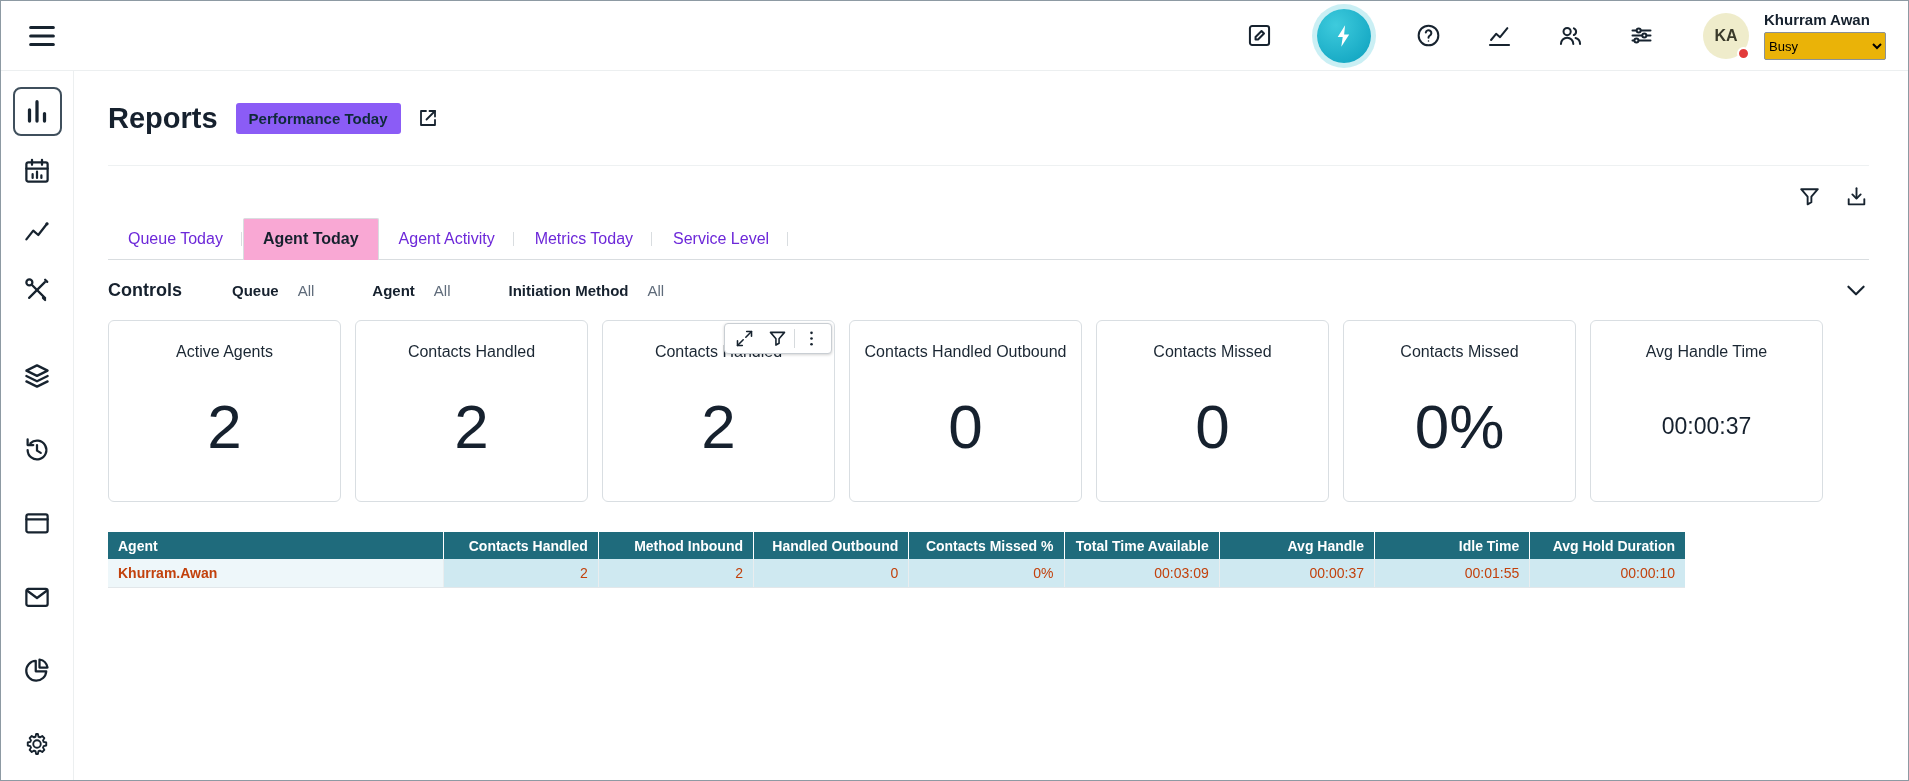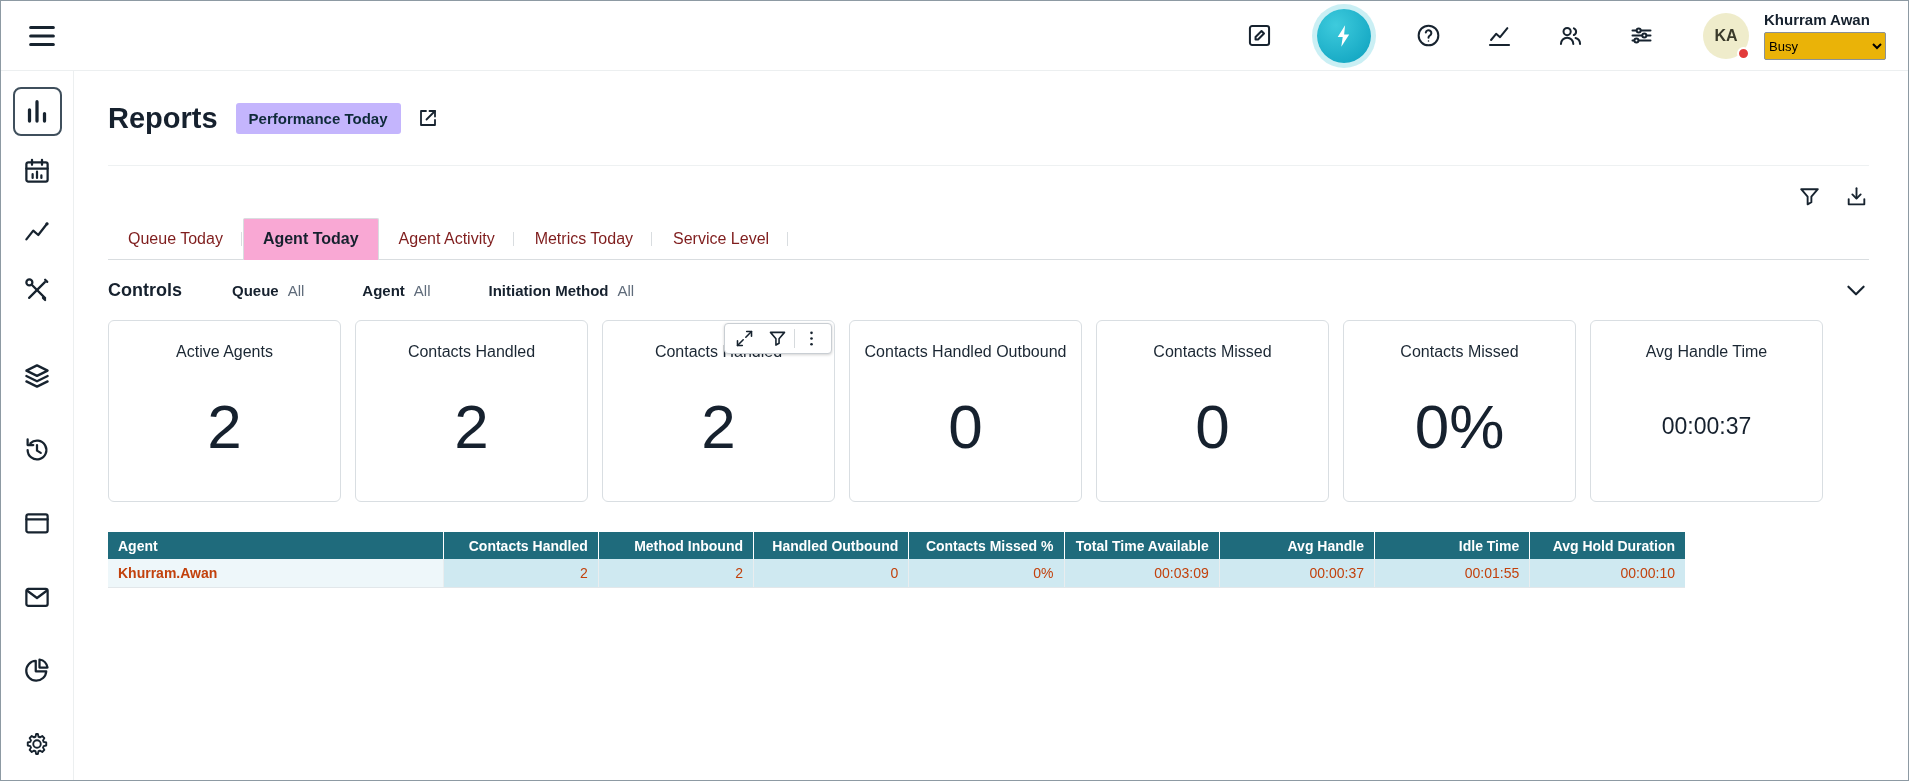--- a/index.html
+++ b/index.html
@@ -39,41 +39,41 @@
   .side-item.active { border:2px solid #3f4f5c; }
   .side-item.group-gap { margin-top:27px; }
   .side-item.g2 { margin-bottom:25px; }
   .side-item.pin-bottom { margin-top:auto; margin-bottom:12px; }
 
   .main { flex:1; padding:0 39px 0 34px; position:relative; }
 
   
   .page-header { display:flex; align-items:center; height:95px; border-bottom:1px solid #eef1f2; }
   .page-title { font-size:29px; font-weight:700; margin-right:18px; }
-  .badge { background:#c4b5fd; color:#0f2a3a; font-weight:700; font-size:15px; padding:7px 13px; border-radius:3px; margin-right:15px; }
+  .badge { background:#8b5cf6; color:#0f2a3a; font-weight:700; font-size:15px; padding:7px 13px; border-radius:3px; margin-right:15px; }
   .hdr-icon { width:24px; height:24px; color:#17232f; cursor:pointer; }
   .header-right { margin-left:auto; display:flex; align-items:center; gap:13px; }
   .refresh-text { font-size:16px; }
   .refresh-text b { font-weight:700; }
   .refresh-icon { width:27px; height:27px; margin-left:26px; }
 
   
   .content-tools { display:flex; justify-content:flex-end; gap:22px; margin-top:18px; height:26px; }
   .content-tools .hdr-icon { width:25px; height:25px; }
 
   
   .tabs-row { display:flex; margin-top:8px; border-bottom:1px solid #d9dde0; align-items:flex-end; }
-  .tab { font-size:16px; color:#7f1d1d; padding:11px 19px; border:1px solid transparent; border-bottom:none; position:relative; cursor:pointer; white-space:nowrap; }
+  .tab { font-size:16px; color:#6d28d9; padding:11px 19px; border:1px solid transparent; border-bottom:none; position:relative; cursor:pointer; white-space:nowrap; }
   .tab.active { font-weight:700; color:#16212e; border-color:#d9dde0; background:#f9a8d4; margin-bottom:-1px; padding-bottom:12px; border-radius:2px 2px 0 0; }
   .tab:not(.active)::after { content:""; position:absolute; right:0; top:13px; bottom:13px; width:1px; background:#d9dde0; }
 
   
   .controls-row { display:flex; align-items:center; padding:17px 0 13px; }
   .controls-label { font-size:18px; font-weight:600; margin-right:50px; }
-  .filter-group { display:flex; gap:9px; margin-right:58px; font-size:15px; cursor:pointer; }
+  .filter-group { display:flex; gap:19px; margin-right:58px; font-size:15px; cursor:pointer; }
   .filter-name { font-weight:700; }
   .filter-value { color:#5f6b7a; }
   .controls-chevron { margin-left:auto; width:26px; height:26px; color:#17232f; cursor:pointer; }
 
   
   .cards-row { display:flex; gap:14px; margin-top:4px; }
   .card { width:233px; height:182px; border:1px solid #d9dee2; border-radius:6px; background:#fff; position:relative; display:flex; flex-direction:column; align-items:center; }
   .card-title { margin-top:22px; font-size:16px; color:#1b2733; white-space:nowrap; }
   .card-value { flex:1; display:flex; align-items:center; font-size:62px; font-weight:400; color:#16212e; padding-bottom:10px; }
   .card-value.small { font-size:23px; }

